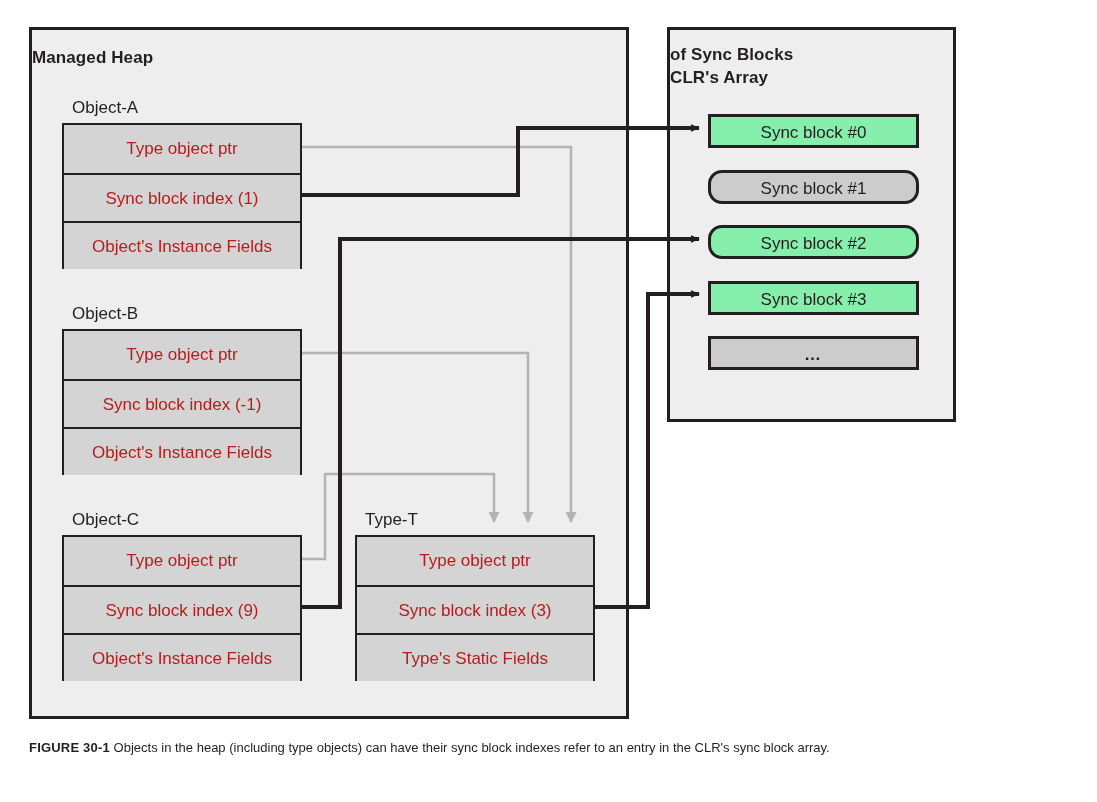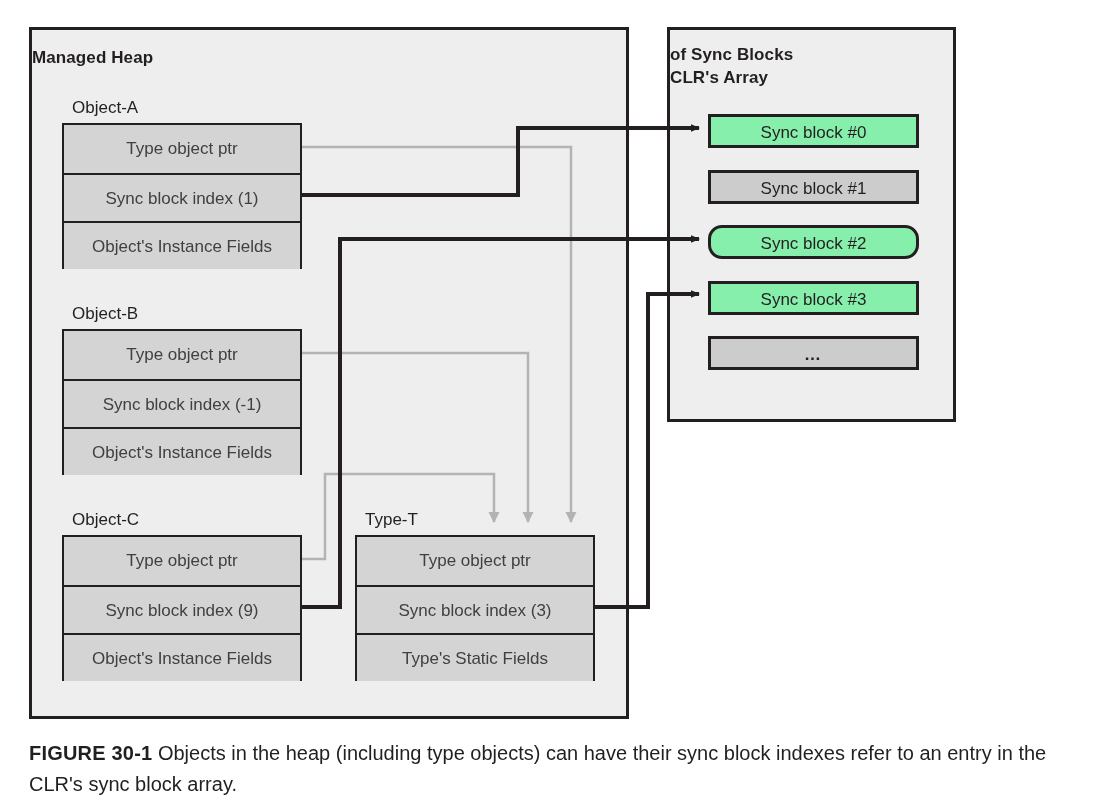--- a/index.html
+++ b/index.html
@@ -87,21 +87,21 @@
     top: 0;
     border: 2.5px solid #231f20;
     box-sizing: border-box;
     background: #d4d4d4;
   }
   .obj-row {
     height: 48px;
     line-height: 47px;
     text-align: center;
     font-size: 17px;
-    color: #404040;
+    color: #b91c1c;
     box-sizing: border-box;
     background: #d4d4d4;
     white-space: nowrap;
     overflow: hidden;
   }
   .obj-row.div {
     border-top: 2.5px solid #231f20;
   }
 
   
@@ -118,30 +118,30 @@
     width: 211px;
     height: 34px;
     line-height: 32px;
     text-align: center;
     font-size: 17px;
     border: 3px solid #231f20;
     box-sizing: border-box;
     color: #231f20;
   }
   .sync-entry.active { background: #86efac; }
-  .sync-entry.idle   { background: #cccccc; }
+  .sync-entry.idle   { background: #cccccc; border-radius: 14px; }
   .sync-entry.dots   { background: #cccccc; letter-spacing: 2px; font-weight: bold; }
 
   
   #caption {
     position: absolute;
     left: 29px;
     top: 738px;
     width: 1045px;
-    font-size: 20px;
+    font-size: 13px;
     line-height: 1.55;
     color: #231f20;
   }
   #caption .caption-tag {
     font-weight: bold;
     letter-spacing: 0.2px;
   }
 </style>
 </head>
 <body>

